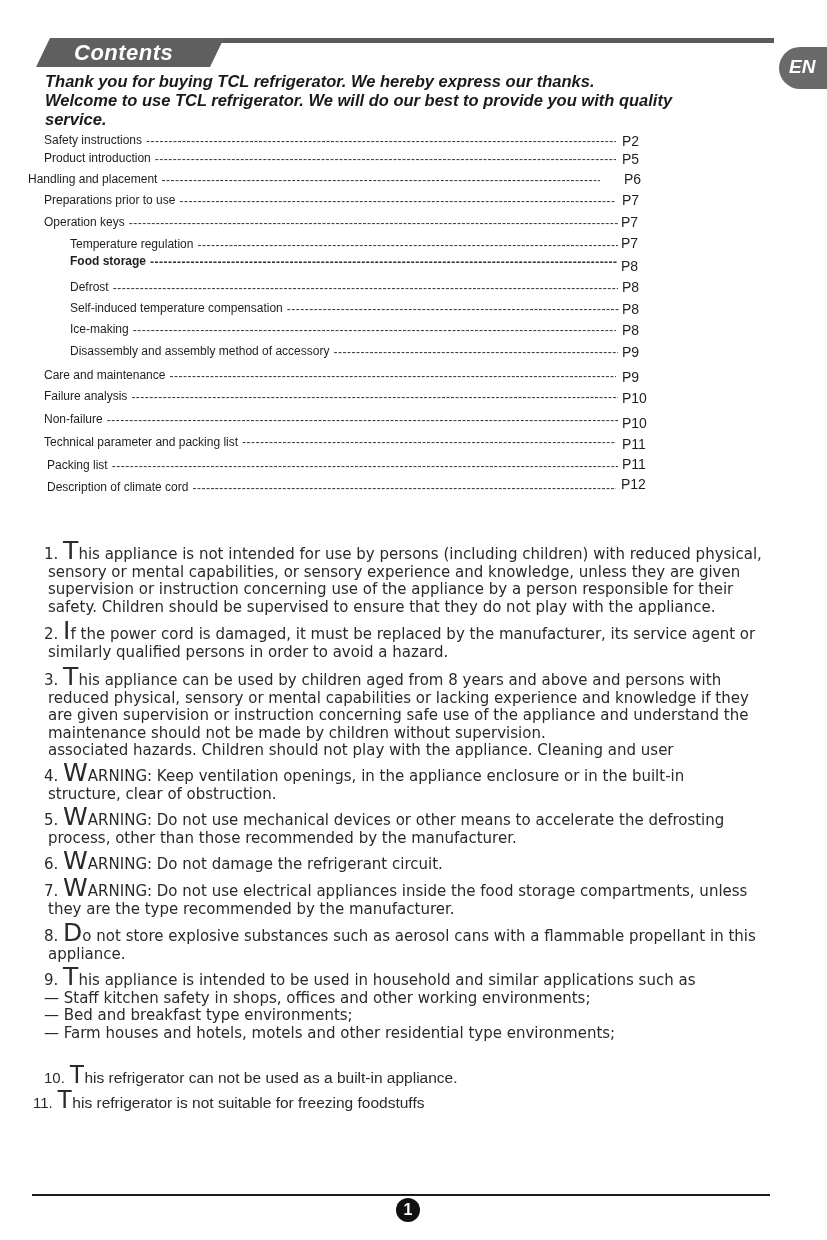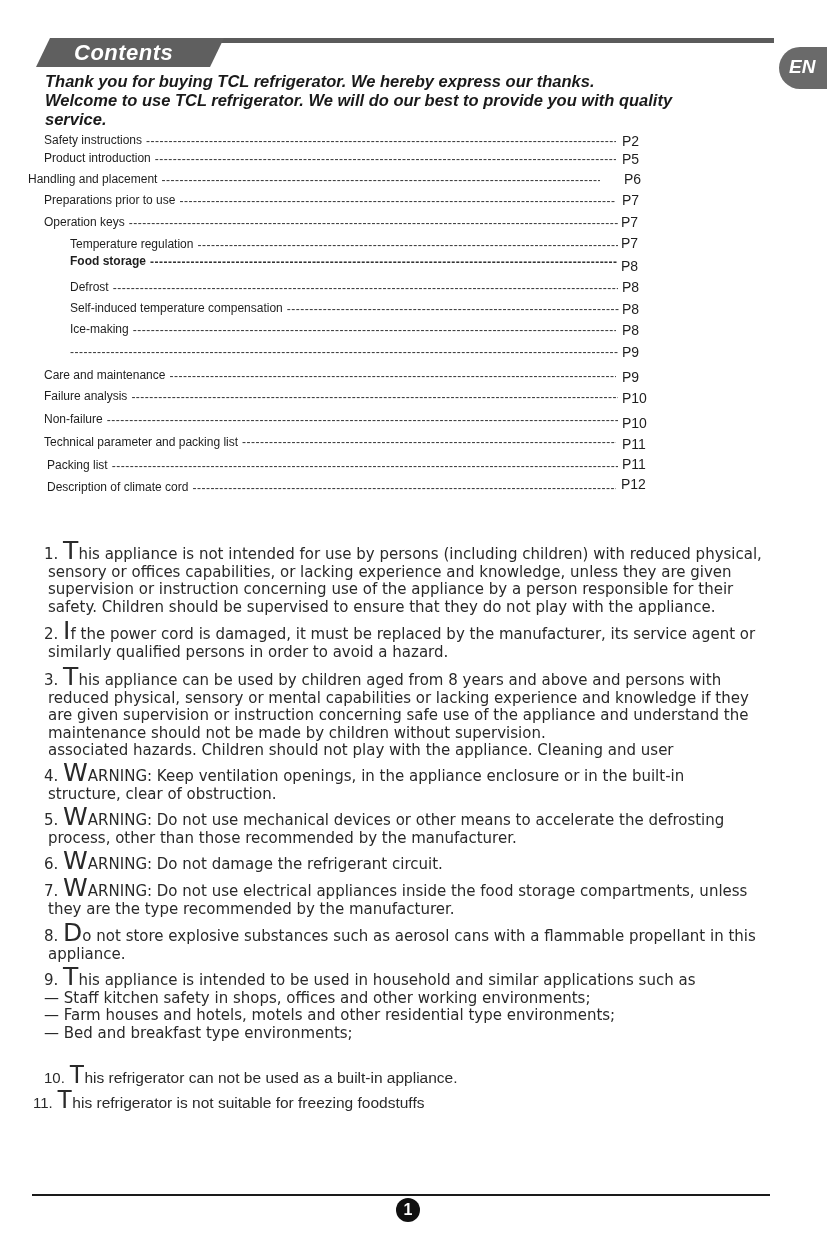--- a/index.html
+++ b/index.html
@@ -106,20 +106,21 @@
     </div>
   <span class="toc-page" style="left:622px;top:301px;">P8</span>
 
   <div class="toc-row" style="left:70px;top:320px;width:546px;">
       <span class="toc-label">Ice-making</span>
       <span class="toc-dots"></span>
     </div>
   <span class="toc-page" style="left:622px;top:322px;">P8</span>
 
   <div class="toc-row" style="left:70px;top:342px;width:548px;">
+      <span class="toc-label">Disassembly and assembly method of accessory</span>
       <span class="toc-dots"></span>
     </div>
   <span class="toc-page" style="left:622px;top:344px;">P9</span>
 
   <div class="toc-row" style="left:44px;top:366px;width:572px;">
       <span class="toc-label">Care and maintenance</span>
       <span class="toc-dots"></span>
     </div>
   <span class="toc-page" style="left:622px;top:369px;">P9</span>
 
@@ -149,21 +150,21 @@
 
   <div class="toc-row" style="left:47px;top:478px;width:569px;">
       <span class="toc-label">Description of climate cord</span>
       <span class="toc-dots"></span>
     </div>
   <span class="toc-page" style="left:621px;top:476px;">P12</span>
 </div>
 
 <div class="safety" style="top:542px;">
   <span class="num">1.</span>&nbsp;<span class="cap">T</span><span>his appliance is not intended for use by persons (including children) with reduced physical,</span>
-  <div class="indent">sensory or offices capabilities, or lacking experience and knowledge, unless they are given</div>
+  <div class="indent">sensory or mental capabilities, or sensory experience and knowledge, unless they are given</div>
   <div class="indent">supervision or instruction concerning use of the appliance by a person responsible for their</div>
   <div class="indent">safety. Children should be supervised to ensure that they do not play with the appliance.</div>
 </div>
 
 <div class="safety" style="top:622px;">
   <span class="num">2.</span>&nbsp;<span class="cap">I</span><span>f the power cord is damaged, it must be replaced by the manufacturer, its service agent or</span>
   <div class="indent">similarly qualified persons in order to avoid a hazard.</div>
 </div>
 
 <div class="safety" style="top:668px;">
@@ -194,22 +195,22 @@
 </div>
 
 <div class="safety" style="top:924px;">
   <span class="num">8.</span>&nbsp;<span class="cap">D</span><span>o not store explosive substances such as aerosol cans with a flammable propellant in this</span>
   <div class="indent">appliance.</div>
 </div>
 
 <div class="safety" style="top:968px;">
   <span class="num">9.</span>&nbsp;<span class="cap">T</span><span>his appliance is intended to be used in household and similar applications such as</span>
   <div>— Staff kitchen safety in shops, offices and other working environments;</div>
+  <div>— Bed and breakfast type environments;</div>
   <div>— Farm houses and hotels, motels and other residential type environments;</div>
-  <div>— Bed and breakfast type environments;</div>
 </div>
 
 <div class="safety arial" style="top:1066px;">
   <span class="num">10.</span>&nbsp;<span class="cap">T</span><span>his refrigerator can not be used as a built-in appliance.</span>
 </div>
 
 <div class="safety arial" style="top:1091px;left:33px;">
   <span class="num">11.</span>&nbsp;<span class="cap">T</span><span>his refrigerator is not suitable for freezing foodstuffs</span>
 </div>
 

